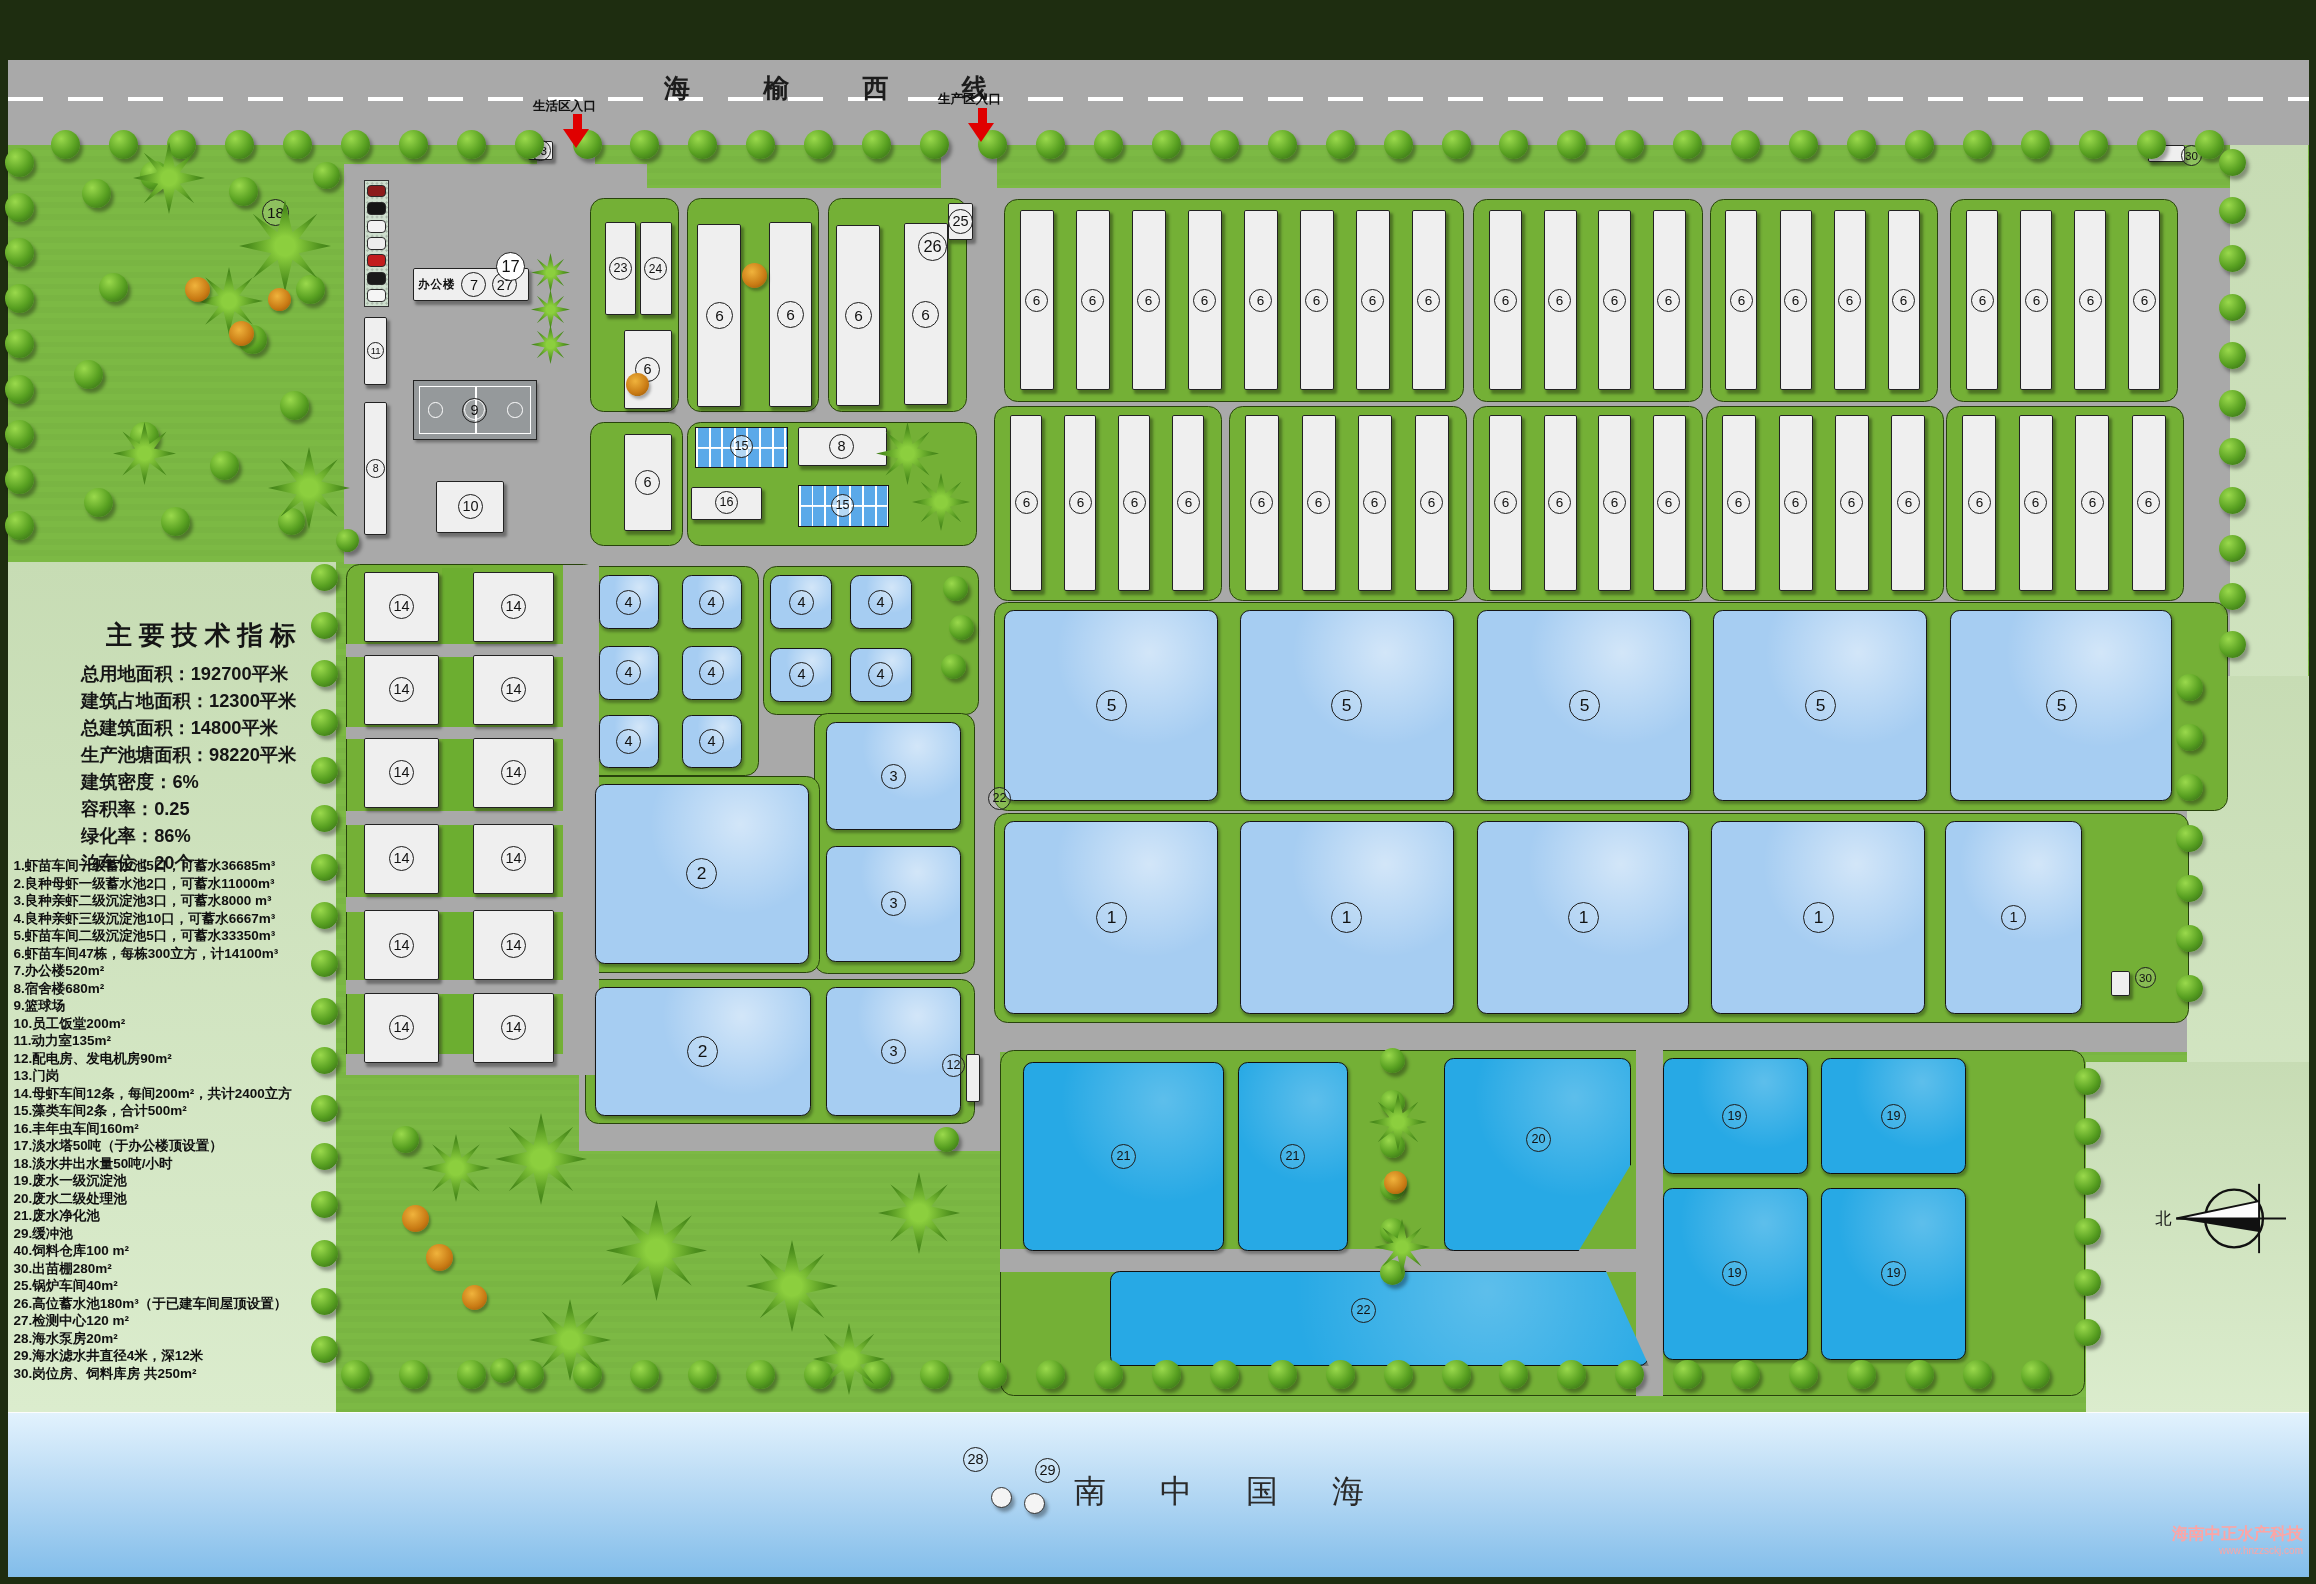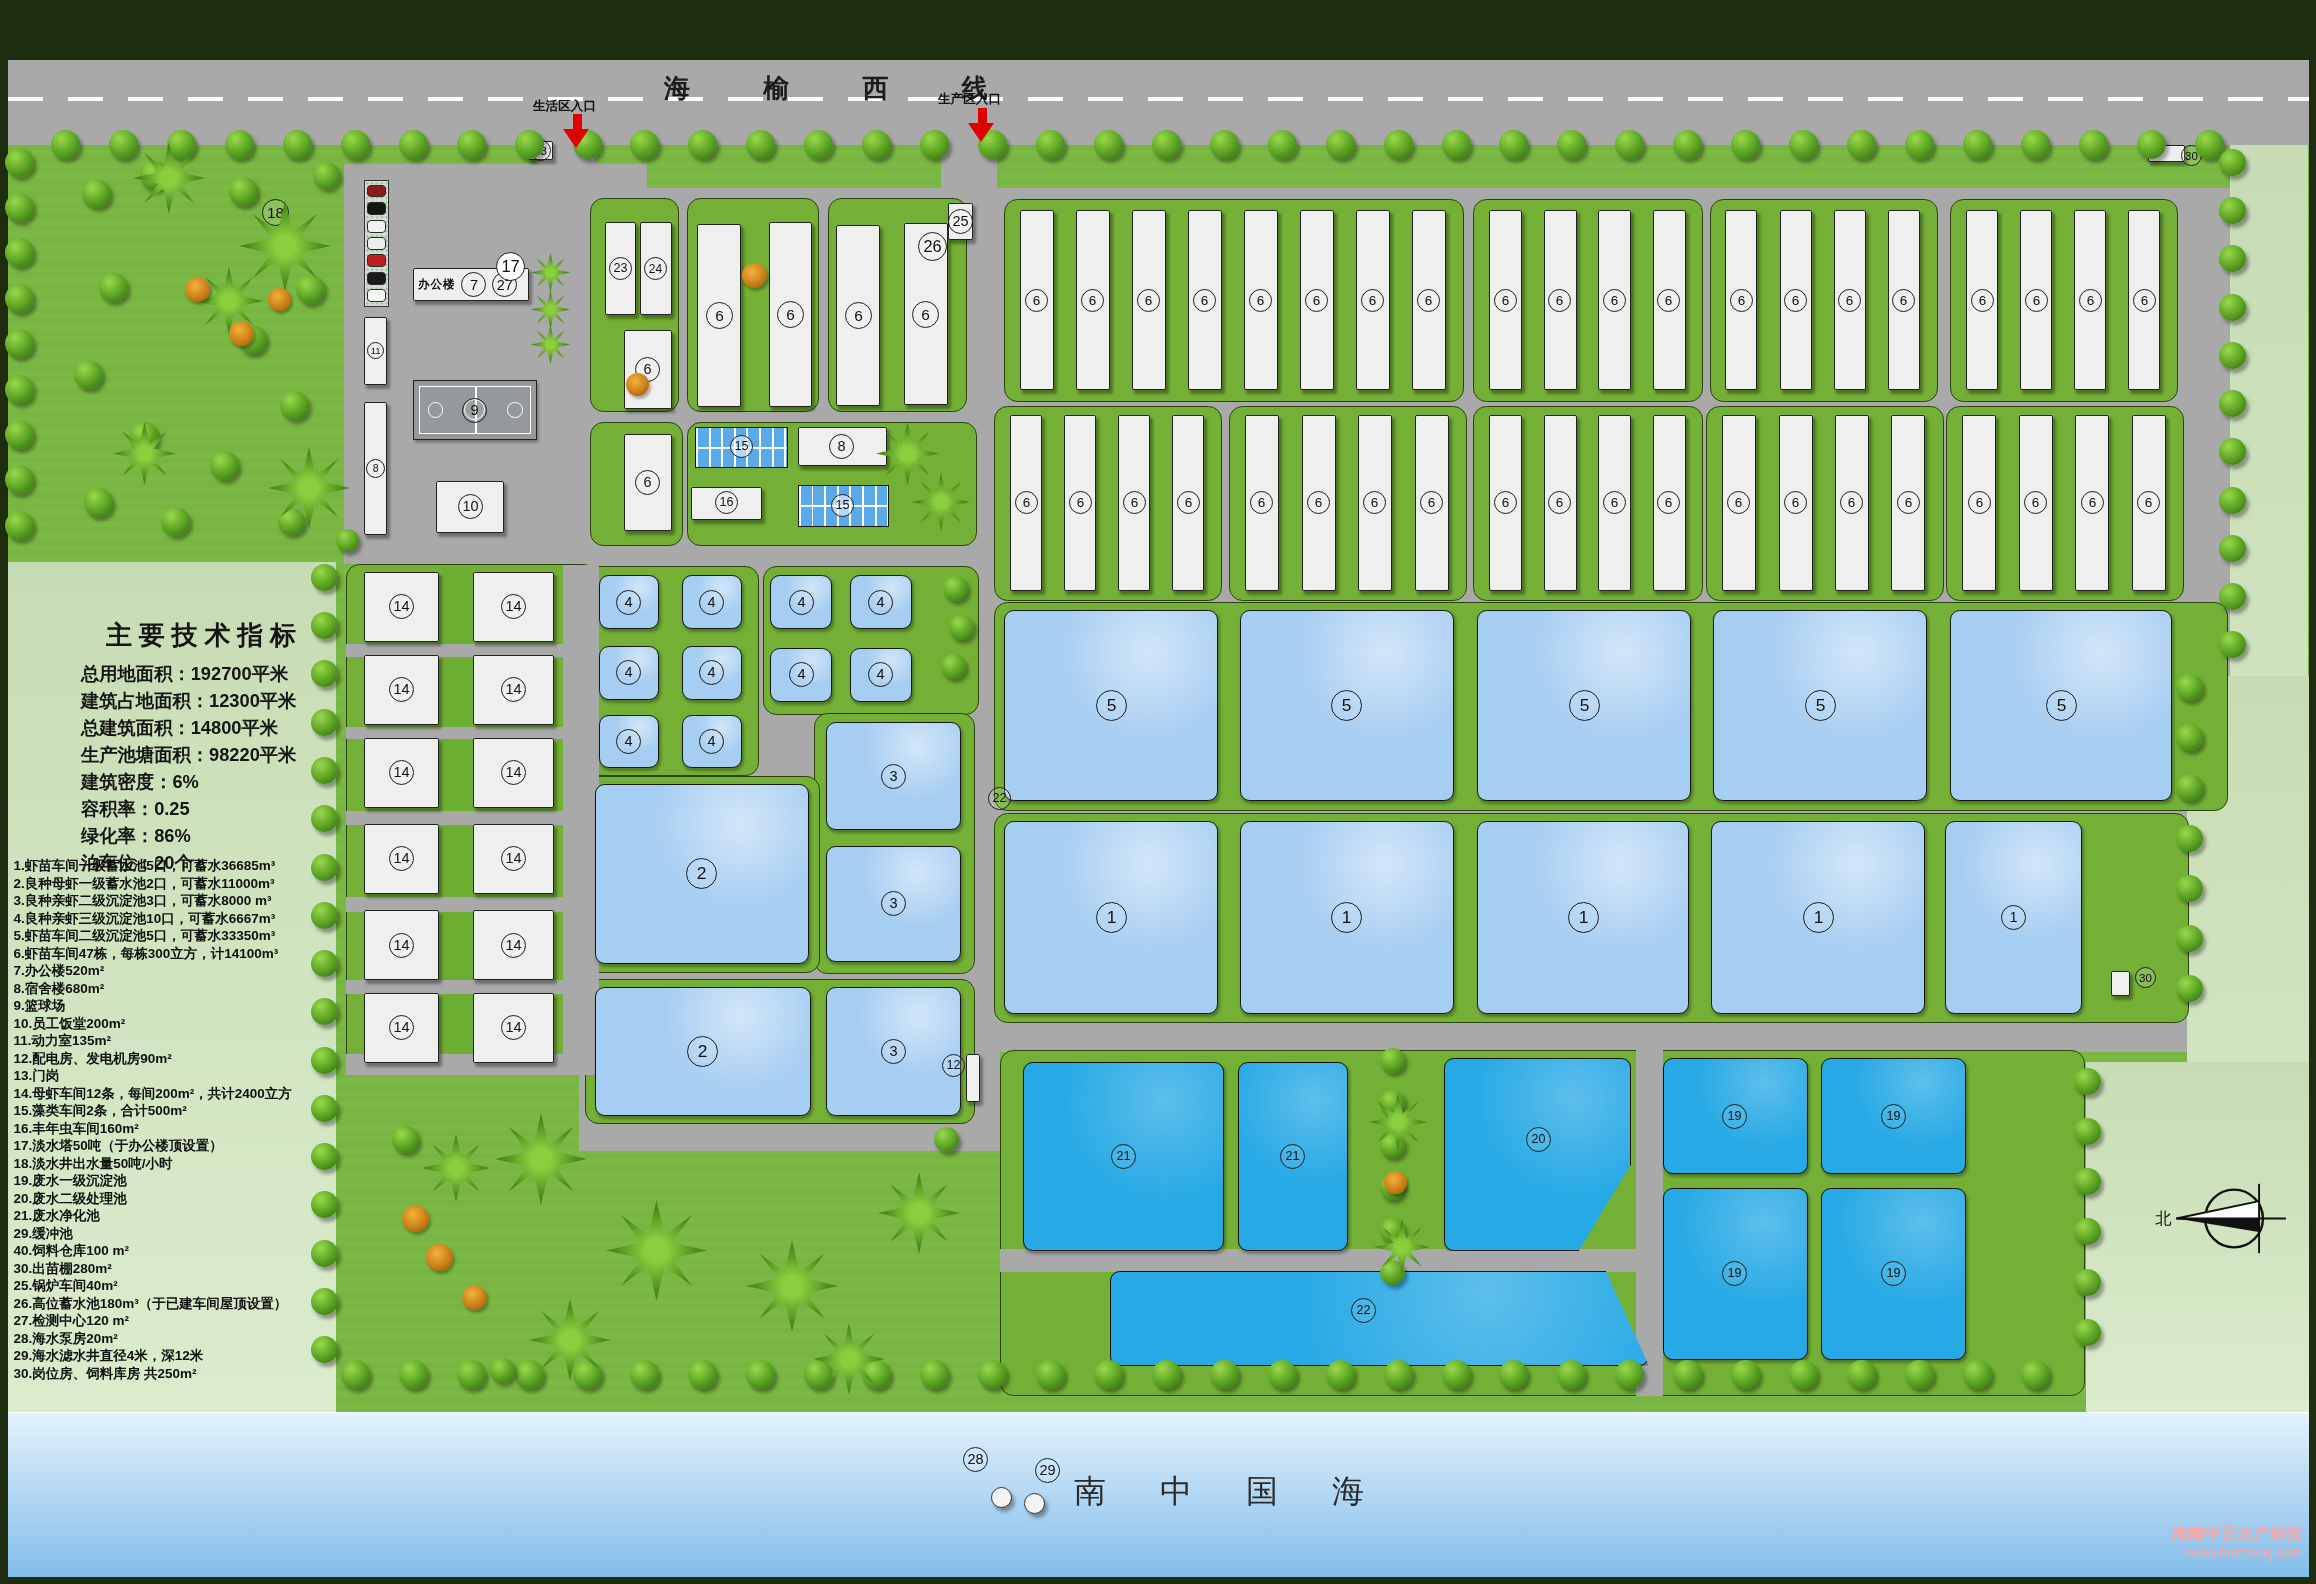--- a/index.html
+++ b/index.html
@@ -57,21 +57,21 @@
   .lg-title{position:absolute;left:106px;top:618px;font-size:26px;font-weight:700;color:#151515;letter-spacing:6.8px;}
   .lg-lines{position:absolute;left:81px;top:660px;}
   .lg-lines div{font-size:18.3px;font-weight:700;color:#151515;line-height:27px;white-space:nowrap;}
   .notes{position:absolute;left:13.5px;top:857px;}
   .notes div{font-size:13.5px;font-weight:700;color:#101010;line-height:17.5px;white-space:nowrap;}
   
   #seatext{left:1074px;top:1470px;width:290px;display:flex;justify-content:space-between;
            font-family:"Liberation Serif","DejaVu Serif",serif;font-size:32px;color:#2a2a2a;}
   #brand{left:2105px;top:1523px;width:198px;text-align:right;color:#fca5a5;line-height:1.3;}
   #brand .b1{font-size:16.4px;font-weight:700;}
-  #brand .b2{font-size:14px;}
+  #brand .b2{font-size:10px;}
 </style>
 </head>
 <body>
 
 <div id="canvas">
   <div class="abs base"></div>
   <div id="map" class="abs" style="left:0;top:0;width:2316px;height:1584px;">
       <div class="abs gray" style="left: 7.7px; top: 60px; width: 2301px; height: 85px;"></div>
       <div class="abs gray" style="left: 344px; top: 164px; width: 303px; height: 400px;"></div>
       <div class="abs gray" style="left: 579px; top: 188px; width: 421px; height: 377px;"></div>

